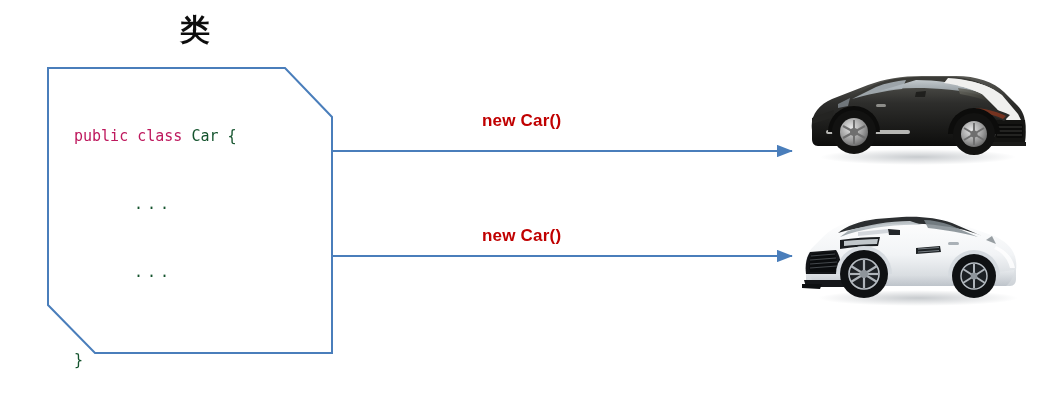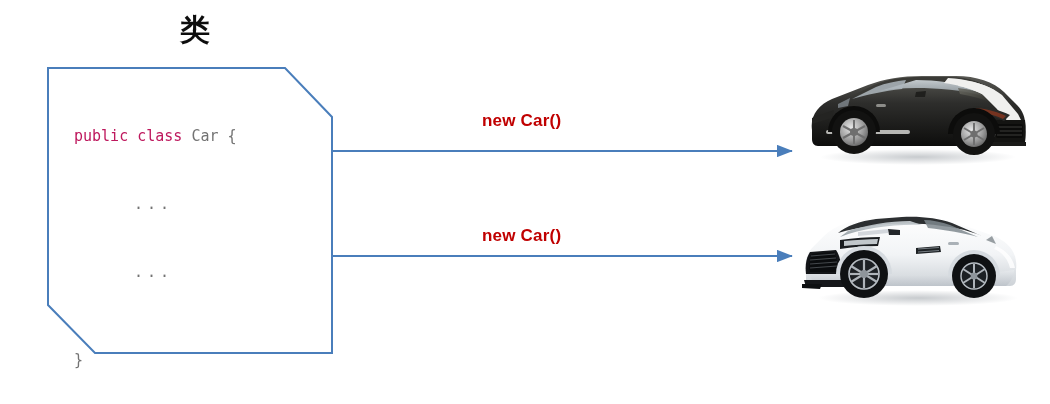--- a/index.html
+++ b/index.html
@@ -33,21 +33,21 @@
     position:absolute;
     left:74px;top:96px;
     font-family:"DejaVu Sans Mono","Liberation Mono",monospace;
     font-size:15px;
     line-height:1.0;
     color:#111111;
     white-space:pre;
   }
   .code-line{height:38px;line-height:20px;white-space:pre;}
   .kw{color:#be185d;}
-  .pl{color:#737373;}
+  .pl{color:#14532d;}
   .code-line.indent{padding-left:60px;letter-spacing:4px;}
   .code-line.brace{padding-top:20px;}
 
   
   .arrow-label{
     position:absolute;
     font-family:"Liberation Sans",sans-serif;
     font-size:17px;
     font-weight:700;
     color:#c00000;

